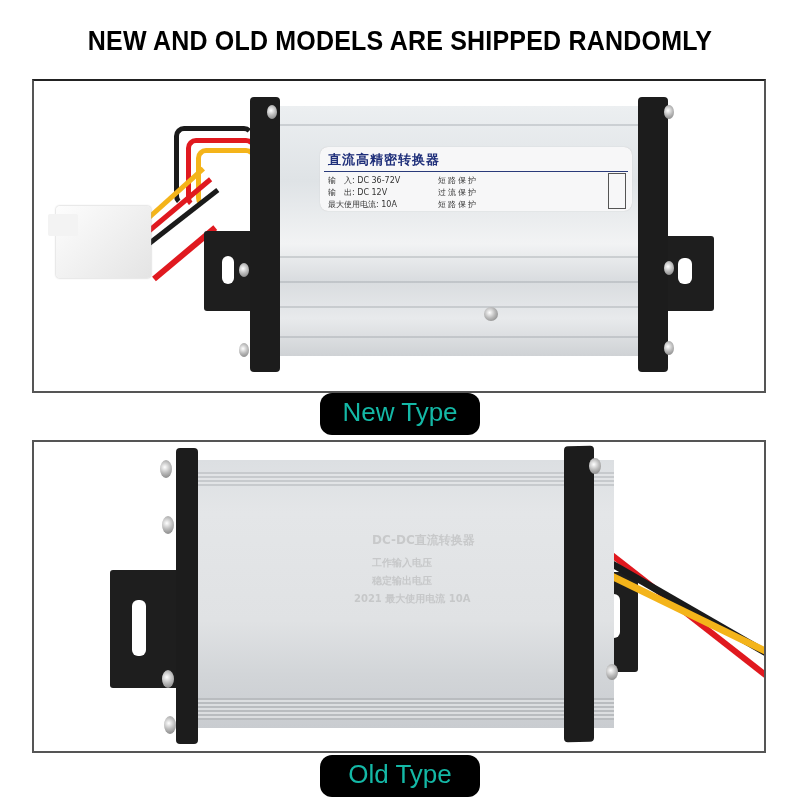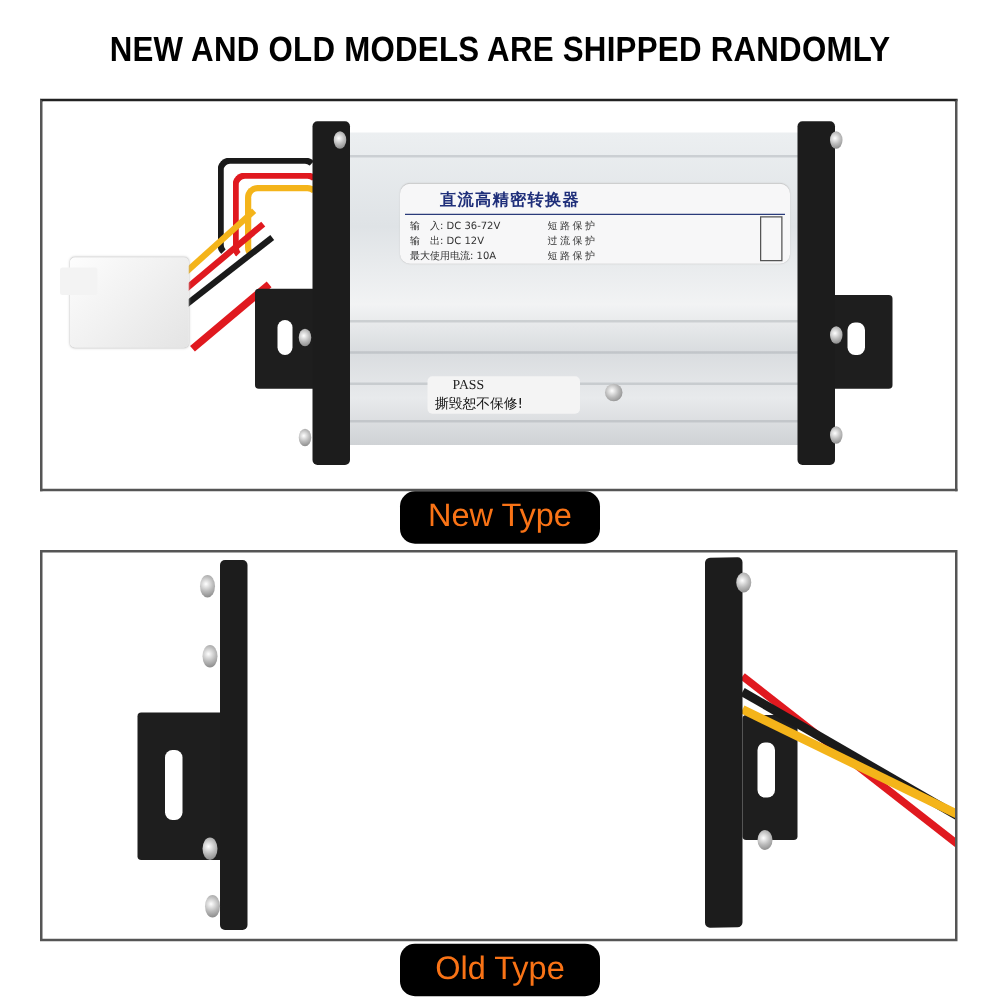--- a/index.html
+++ b/index.html
@@ -1,31 +1,31 @@
 <!DOCTYPE html>
 <html><head>
 <meta charset="utf-8">
 <style>
   html, body { margin:0; padding:0; background:#ffffff; }
   body { width:800px; height:800px; position:relative; overflow:hidden; font-family:"Liberation Sans", sans-serif; }
   .headline { position:absolute; left:0; top:26px; width:800px; text-align:center; font-family:"Liberation Sans", sans-serif; font-weight:bold; font-size:25px; letter-spacing:0.2px; color:#000; transform:scaleY(1.12); }
   .frame { position:absolute; left:32px; width:734px; border:2px solid #555; box-sizing:border-box; background:#fff; overflow:hidden; }
   .frame.top { top:79px; height:314px; border-top-color:#222; }
   .frame.bottom { top:440px; height:313px; }
-  .pill { position:absolute; left:320px; width:160px; height:42px; background:#000; color:#f97316; border-radius:12px; text-align:center; line-height:38px; font-family:"Liberation Sans", sans-serif; font-size:26px; }
+  .pill { position:absolute; left:320px; width:160px; height:42px; background:#000; color:#14b8a6; border-radius:12px; text-align:center; line-height:38px; font-family:"Liberation Sans", sans-serif; font-size:26px; }
   .pill.new { top:393px; }
   .pill.old { top:755px; }
 
   
   .abs { position:absolute; }
   .case-new { left:228px; top:25px; width:390px; height:250px; background:linear-gradient(180deg,#eceff1 0%,#dfe3e6 30%,#f2f3f4 55%,#d9dcdf 70%,#e8eaec 85%,#cfd2d5 100%); }
   .case-new .rib { position:absolute; left:0; right:0; height:2px; background:rgba(150,155,160,0.35); }
   .endcap { background:#1c1c1c; border-radius:4px; }
   .label-new { left:286px; top:66px; width:312px; height:64px; background:#f7f7f8; border-radius:8px; box-shadow:0 0 1px #bbb; }
-  .label-title { position:absolute; left:8px; top:4px; font-size:13px; color:#1f2f7a; font-family:"DejaVu Sans", sans-serif; font-weight:bold; letter-spacing:1px;margin-left:24px; }
+  .label-title { position:absolute; left:8px; top:4px; font-size:13px; color:#1f2f7a; font-family:"DejaVu Sans", sans-serif; font-weight:bold; letter-spacing:1px; }
   .label-rule { position:absolute; left:4px; right:4px; top:24px; height:1px; background:#2a3b7a; }
   .label-row { position:absolute; left:8px; font-size:8px; color:#333; font-family:"DejaVu Sans", sans-serif; white-space:nowrap; }
   .label-prot { position:absolute; left:118px; font-size:8px; color:#333; font-family:"DejaVu Sans", sans-serif; letter-spacing:2px; }
   .label-box { position:absolute; right:6px; top:26px; width:16px; height:34px; border:1px solid #555; font-size:5px; }
   .pass-sticker { left:308px; top:220px; width:122px; height:30px; background:#f4f4f4; border-radius:4px; }
   .pass-sticker .p1 { position:absolute; left:20px; top:1px; font-family:"Liberation Serif", serif; font-size:11px; color:#222; }
   .pass-sticker .p2 { position:absolute; left:6px; top:14px; font-family:"DejaVu Sans", sans-serif; font-size:11px; color:#111; }
   .screw { border-radius:50%; background:radial-gradient(circle at 40% 40%,#fff 0%,#bbb 45%,#777 100%); }
   .connector { left:22px; top:125px; width:95px; height:72px; background:linear-gradient(135deg,#fdfdfd,#e4e4e4); border-radius:4px; box-shadow:0 0 2px #aaa; }
   .bracket { background:#1e1e1e; border-radius:3px; }
@@ -87,42 +87,46 @@
     <div class="label-rule"></div>
     <div class="label-row" style="top:28px">输　入: DC 36-72V</div>
     <div class="label-prot" style="top:28px">短路保护</div>
     <div class="label-row" style="top:40px">输　出: DC 12V</div>
     <div class="label-prot" style="top:40px">过流保护</div>
     <div class="label-row" style="top:52px">最大使用电流: 10A</div>
     <div class="label-prot" style="top:52px">短路保护</div>
     <div class="label-box"></div>
   </div>
 
-  <div class="abs pass-sticker">
-    <div class="p1">PASS</div>
-    <div class="p2">撕毁恕不保修!</div>
-  </div>
 </div>
 
 <div class="pill new">New Type</div>
 
 <div class="frame bottom">
 
   <div class="abs bracket" style="left:76px;top:128px;width:72px;height:118px;">
     <div class="abs keyhole" style="left:22px;top:30px;width:14px;height:56px;"></div>
   </div>
 
   <div class="abs bracket" style="left:560px;top:130px;width:44px;height:100px;">
     <div class="abs keyhole" style="left:12px;top:22px;width:14px;height:44px;"></div>
   </div>
 
   <div class="abs" style="left:560px;top:96px;width:230px;height:6px;background:#e0191f;transform:rotate(38deg);transform-origin:left;"></div>
   <div class="abs" style="left:560px;top:108px;width:230px;height:7px;background:#1a1a1a;transform:rotate(30deg);transform-origin:left;"></div>
   <div class="abs" style="left:560px;top:122px;width:230px;height:7px;background:#f4b41a;transform:rotate(26deg);transform-origin:left;"></div>
 
+  <div class="abs case-old">
+    <div class="abs" style="left:0;right:0;top:12px;height:14px;background:repeating-linear-gradient(180deg,#c7cacd 0 2px,#e2e4e6 2px 4px);"></div>
+    <div class="abs" style="left:0;right:0;top:238px;height:22px;background:repeating-linear-gradient(180deg,#b9bcbf 0 2px,#dcdee0 2px 4px);"></div>
+    <div class="abs faint-text" style="left:178px;top:72px;">DC-DC直流转换器</div>
+    <div class="abs faint-text" style="left:178px;top:96px;font-size:10px;">工作输入电压</div>
+    <div class="abs faint-text" style="left:178px;top:114px;font-size:10px;">稳定输出电压</div>
+    <div class="abs faint-text" style="left:160px;top:132px;font-size:10px;">2021 最大使用电流 10A</div>
+  </div>
   <div class="abs endcap" style="left:142px;top:6px;width:22px;height:296px;"></div>
   <div class="abs endcap" style="left:530px;top:4px;width:30px;height:296px;transform:skewY(-1deg);"></div>
   <div class="abs screw" style="left:126px;top:18px;width:12px;height:18px;"></div>
   <div class="abs screw" style="left:128px;top:74px;width:12px;height:18px;"></div>
   <div class="abs screw" style="left:128px;top:228px;width:12px;height:18px;"></div>
   <div class="abs screw" style="left:130px;top:274px;width:12px;height:18px;"></div>
   <div class="abs screw" style="left:555px;top:16px;width:12px;height:16px;"></div>
   <div class="abs screw" style="left:572px;top:222px;width:12px;height:16px;"></div>
 </div>
 

